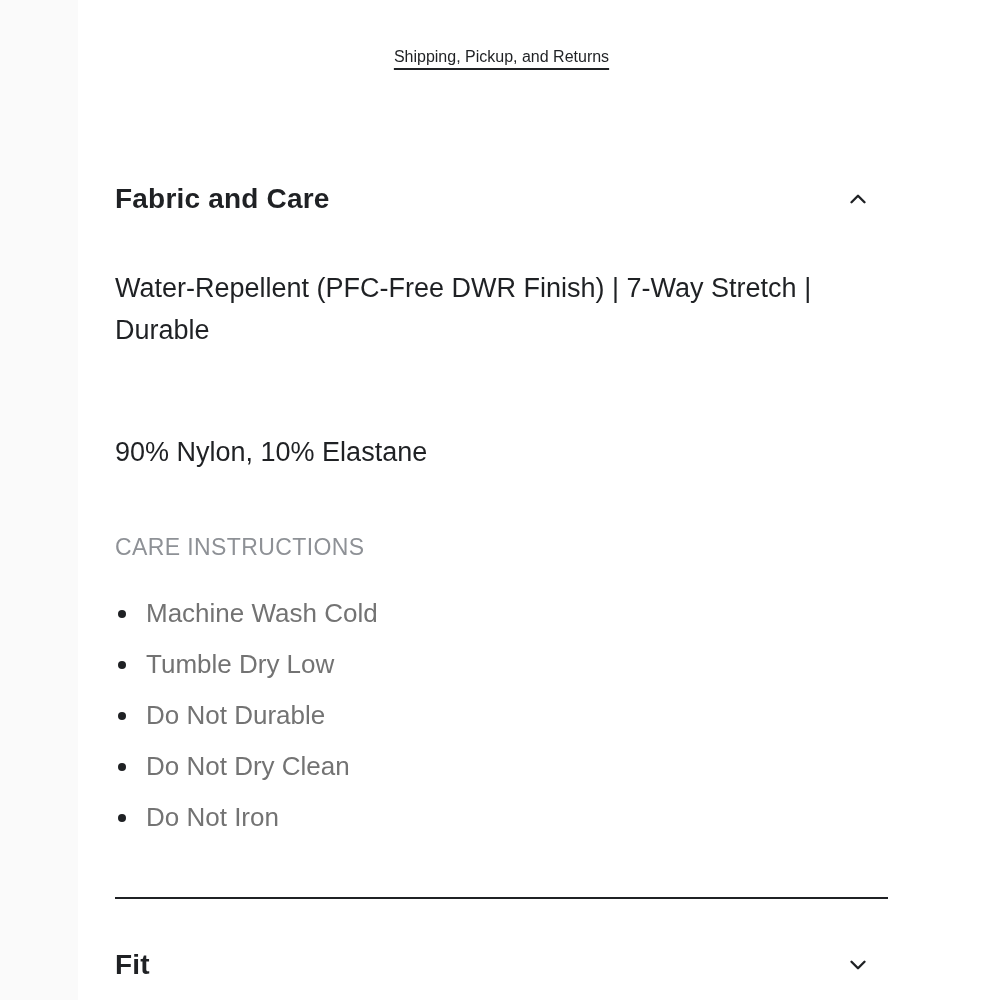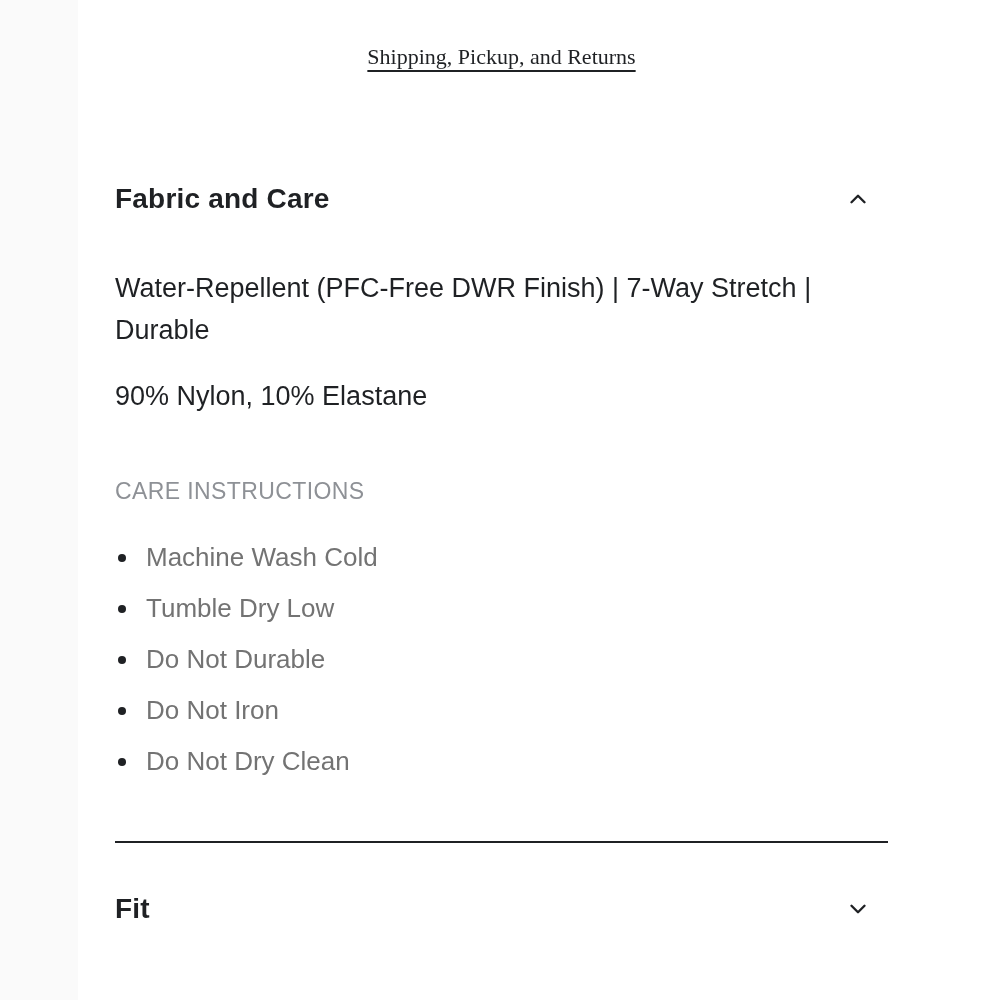--- a/index.html
+++ b/index.html
@@ -33,28 +33,27 @@
     position: relative;
     padding: 0 112px 0 115px;
   }
 
   
   .shipping-row {
     padding-top: 43px;
     text-align: center;
   }
   .shipping-link {
-    font-size: 22px;
+    font-size: 16px;
     line-height: 28px;
     color: #1f2124;
     text-decoration: underline;
     text-underline-offset: 6px;
     text-decoration-thickness: 1.5px;
     cursor: pointer;
-    font-family: Liberation Serif, serif;
   }
 
   
   .accordion-header {
     display: flex;
     align-items: center;
     justify-content: space-between;
     cursor: pointer;
   }
   .accordion-header h2 {
@@ -78,21 +77,21 @@
 
   
   .desc {
     margin-top: 48px;
     max-width: 748px;
     font-size: 27px;
     line-height: 42px;
     color: #1f2124;
   }
   .composition {
-    margin-top: 24px;
+    margin-top: 80px;
     font-size: 27px;
     line-height: 42px;
     color: #1f2124;
   }
   .care-heading {
     margin-top: 60px;
     font-size: 23px;
     font-weight: 400;
     letter-spacing: 0.4px;
     color: #8e9196;
@@ -150,22 +149,22 @@
       <p class="desc">Water-Repellent (PFC-Free DWR Finish) | 7-Way Stretch | Durable</p>
 
       <p class="composition">90% Nylon, 10% Elastane</p>
 
       <h3 class="care-heading">CARE INSTRUCTIONS</h3>
 
       <ul class="care-list">
         <li>Machine Wash Cold</li>
         <li>Tumble Dry Low</li>
         <li>Do Not Durable</li>
+        <li>Do Not Dry Clean</li>
         <li>Do Not Iron</li>
-        <li>Do Not Dry Clean</li>
       </ul>
     </section>
 
     <hr class="divider">
 
     <section>
       <div class="accordion-header fit">
         <h2>Fit</h2>
         <span class="chevron">
           <svg width="26" height="26" viewBox="0 0 24 24" fill="none" stroke="#1f2124" stroke-width="2.2" stroke-linecap="round" stroke-linejoin="round">

